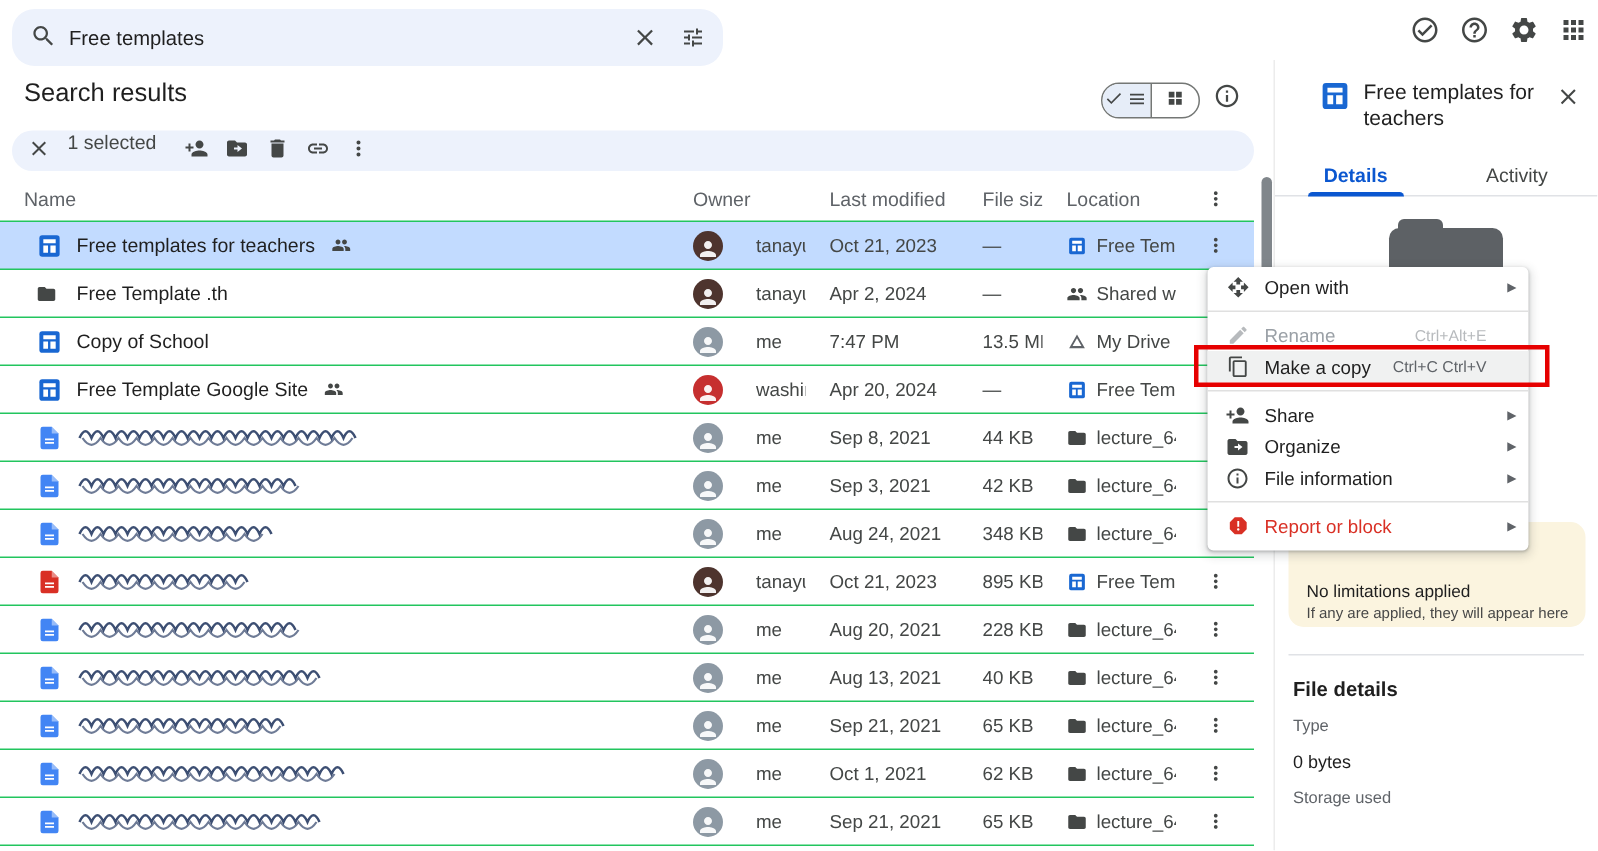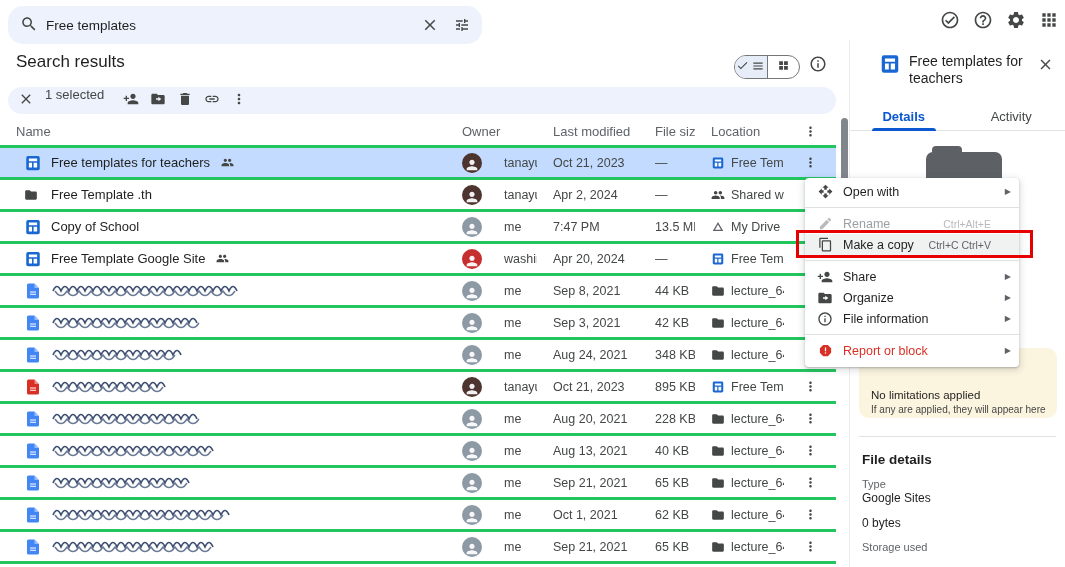--- a/index.html
+++ b/index.html
@@ -28,21 +28,21 @@
   .info-btn{position:absolute;left:804px;top:51px}
 
   
   .sel-bar{position:absolute;left:8px;top:87px;width:828px;height:27px;background:#edf2fc;
     border-radius:14px;display:flex;padding:0 6px;gap:3px}
   .sel-count{font-size:13px;color:#444746;margin:0 12px 0 4px;white-space:nowrap}
 
   
   .table{position:absolute;left:0;top:118px;width:836px}
   .thead,.trow{display:grid;grid-template-columns:446px 91px 102px 56px 89px 52px;align-items:center;
-    border-bottom:3px solid #22c55e}
+    border-bottom:1px solid #22c55e}
   .thead{height:30px;color:#5f6368;font-size:13px}
   .trow{height:32px}
   .trow.selected{background:#c2dbff}
   .cell{display:flex;align-items:center;padding-left:16px;overflow:hidden;white-space:nowrap;height:100%}
   .name-cell{padding-left:24px;gap:9px}
   .name-text{font-size:13px;color:#1f1f1f}
   .name-text svg{display:block}
   .fi{display:inline-flex;width:18px;flex:0 0 auto}
   .fi.blur{filter:blur(.5px)}
   .shared-ic{display:inline-flex;margin-left:2px}
@@ -790,21 +790,20 @@
   <div class="limit-card">
     <div class="lc-title">No limitations applied</div>
     <div class="lc-sub">If any are applied, they will appear here</div>
   </div>
   <div class="p-div2"></div>
   <div class="file-details">
     <div class="fd-heading">File details</div>
     <div>
         <div class="fd-field">
     <div class="fd-label">Type</div>
-    <div class="fd-value">Google Sites</div>
   </div>
         <div class="fd-field">
     <div class="fd-value">0 bytes</div>
   </div>
         <div class="fd-field">
     <div class="fd-label">Storage used</div>
 
   </div>
       </div>
   </div>

